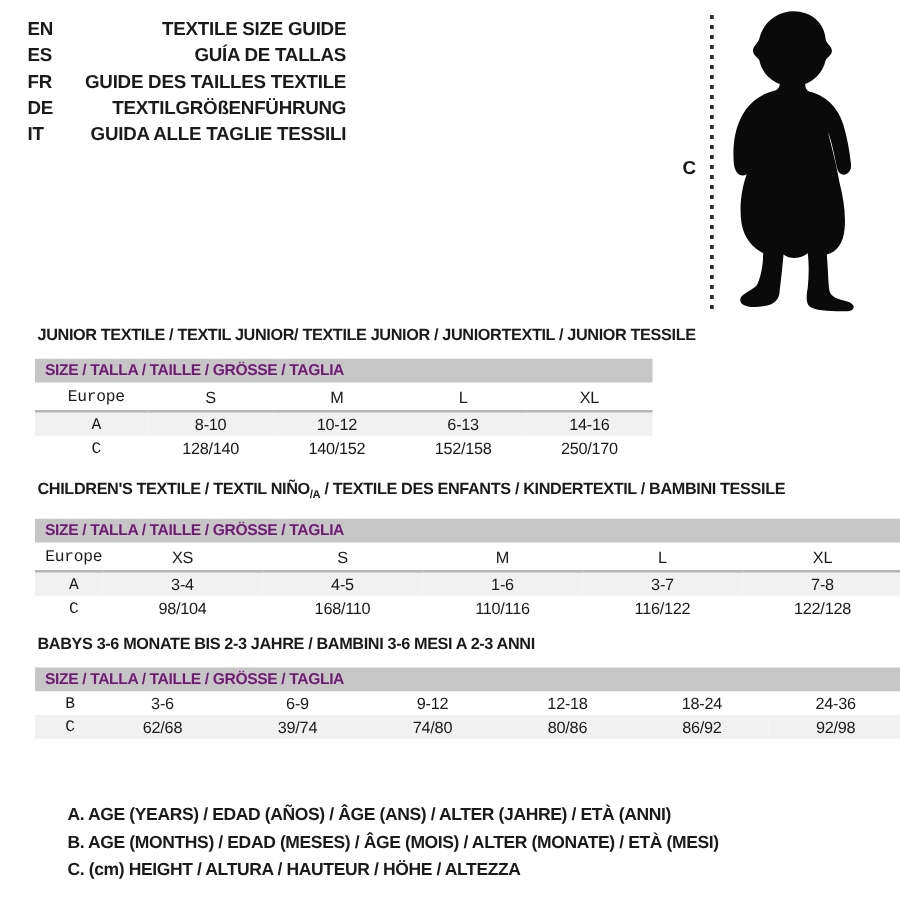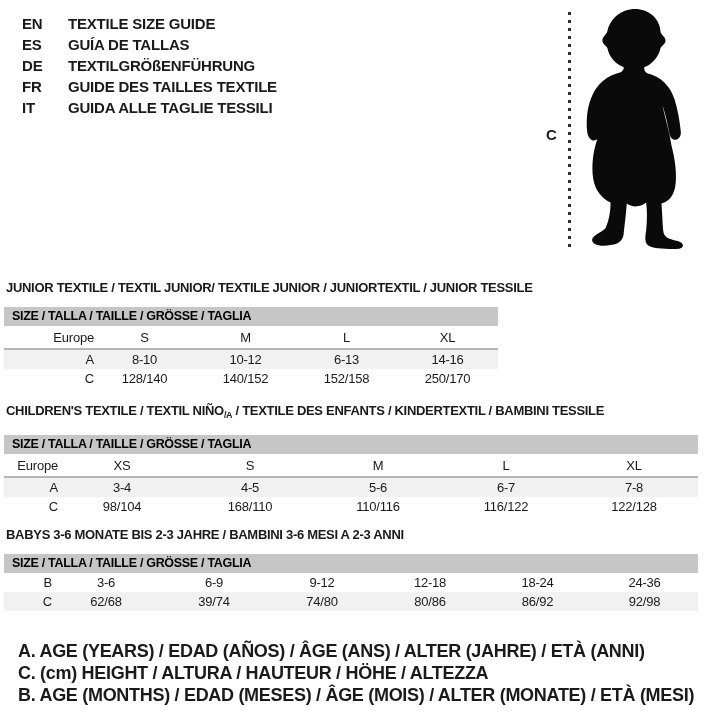--- a/index.html
+++ b/index.html
@@ -6,71 +6,71 @@
   body {
     width:720px; height:720px; position:relative; overflow:hidden;
     background:#ffffff; color:#1a1a1a;
     font-family:"Liberation Sans", sans-serif;
   }
   .abs { position:absolute; }
 
   
   #lang-list { left:22px; top:13px; }
   .lang-row { display:flex; height:21px; align-items:center;
-              font-weight:bold; font-size:15px; letter-spacing:-0.2px; }
+              font-weight:bold; font-size:15px; letter-spacing:-0.2px;justify-content:space-between; }
   .lang-code { width:46px; }
 
   
   #dotted-line { left:568px; top:12px; width:3px; height:238px;
     background-image:repeating-linear-gradient(to bottom,#2d2d2d 0 3.5px,transparent 3.5px 8px); }
   #c-label { left:546px; top:126px; font-weight:bold; font-size:15px; }
   #silhouette { left:580px; top:8px; }
 
   
-  .section { left:4px;margin-top:20px; }
+  .section { left:28px; }
   #section-0 { top:258px; width:494px; }
   #section-1 { top:381px; width:694px; }
   #section-2 { top:505px; width:694px; }
   .sec-title { font-weight:bold; font-size:13px; line-height:19px;
                letter-spacing:-0.3px; margin:0 0 10px 2px; white-space:nowrap; }
   .sec-title .sub { font-size:9px; vertical-align:-3px; }
   .size-bar { height:19px; line-height:19px; background:var(--bar,#c6c6c6);
               font-weight:bold; font-size:12.5px; letter-spacing:-0.3px;
-              padding-left:8px; color:#000000; }
+              padding-left:8px; color:#701a75; }
   table { border-collapse:collapse; width:100%; table-layout:fixed;
           font-size:13px; letter-spacing:-0.2px; }
   td { text-align:center; padding:0; height:19px; }
-  td.lbl { text-align:right; padding-left:8px; }
+  td.lbl { text-align:center; padding-left:8px;font-family:Liberation Mono, monospace; }
   tr.size-row td { height:22px; border-bottom:2px solid var(--rule,#b5b5b5); }
   tr.shaded { background:var(--alt,#f1f1f1); }
 
   
   #notes { left:18px; top:640px; }
-  .note-line { font-weight:bold; font-size:18px; line-height:22px;
-               letter-spacing:-0.3px; white-space:nowrap; }
+  .note-line { font-weight:bold; font-size:14px; line-height:22px;
+               letter-spacing:-0.3px; white-space:nowrap;margin-left:36px; }
 </style>
 </head>
 <body>
 
 <div id="lang-list" class="abs">
     <div class="lang-row">
       <span class="lang-code">EN</span>
       <span class="lang-label">TEXTILE SIZE GUIDE</span>
     </div>
     <div class="lang-row">
       <span class="lang-code">ES</span>
       <span class="lang-label">GUÍA DE TALLAS</span>
     </div>
     <div class="lang-row">
+      <span class="lang-code">FR</span>
+      <span class="lang-label">GUIDE DES TAILLES TEXTILE</span>
+    </div>
+    <div class="lang-row">
       <span class="lang-code">DE</span>
       <span class="lang-label">TEXTILGRÖßENFÜHRUNG</span>
-    </div>
-    <div class="lang-row">
-      <span class="lang-code">FR</span>
-      <span class="lang-label">GUIDE DES TAILLES TEXTILE</span>
     </div>
     <div class="lang-row">
       <span class="lang-code">IT</span>
       <span class="lang-label">GUIDA ALLE TAGLIE TESSILI</span>
     </div>
   </div>
 
 <div id="dotted-line" class="abs"></div>
 <div id="c-label" class="abs">C</div>
 <svg id="silhouette" class="abs" width="112" height="242" viewBox="0 0 110 245" preserveAspectRatio="none">
@@ -148,22 +148,22 @@
           <td>XS</td>
           <td>S</td>
           <td>M</td>
           <td>L</td>
           <td>XL</td>
         </tr>
         <tr class="shaded">
           <td class="lbl">A</td>
           <td>3-4</td>
           <td>4-5</td>
-          <td>5-6</td>
-          <td>6-7</td>
+          <td>1-6</td>
+          <td>3-7</td>
           <td>7-8</td>
         </tr>
         <tr>
           <td class="lbl">C</td>
           <td>98/104</td>
           <td>168/110</td>
           <td>110/116</td>
           <td>116/122</td>
           <td>122/128</td>
         </tr>
@@ -204,15 +204,15 @@
           <td>80/86</td>
           <td>86/92</td>
           <td>92/98</td>
         </tr>
       </tbody>
   </table>
 </section>
 
 <div id="notes" class="abs">
     <div class="note-line">A. AGE (YEARS) / EDAD (AÑOS) / ÂGE (ANS) / ALTER (JAHRE) / ETÀ (ANNI)</div>
+    <div class="note-line">B. AGE (MONTHS) / EDAD (MESES) / ÂGE (MOIS) / ALTER (MONATE) / ETÀ (MESI)</div>
     <div class="note-line">C. (cm) HEIGHT / ALTURA / HAUTEUR / HÖHE / ALTEZZA</div>
-    <div class="note-line">B. AGE (MONTHS) / EDAD (MESES) / ÂGE (MOIS) / ALTER (MONATE) / ETÀ (MESI)</div>
   </div>
 
 </body></html>

